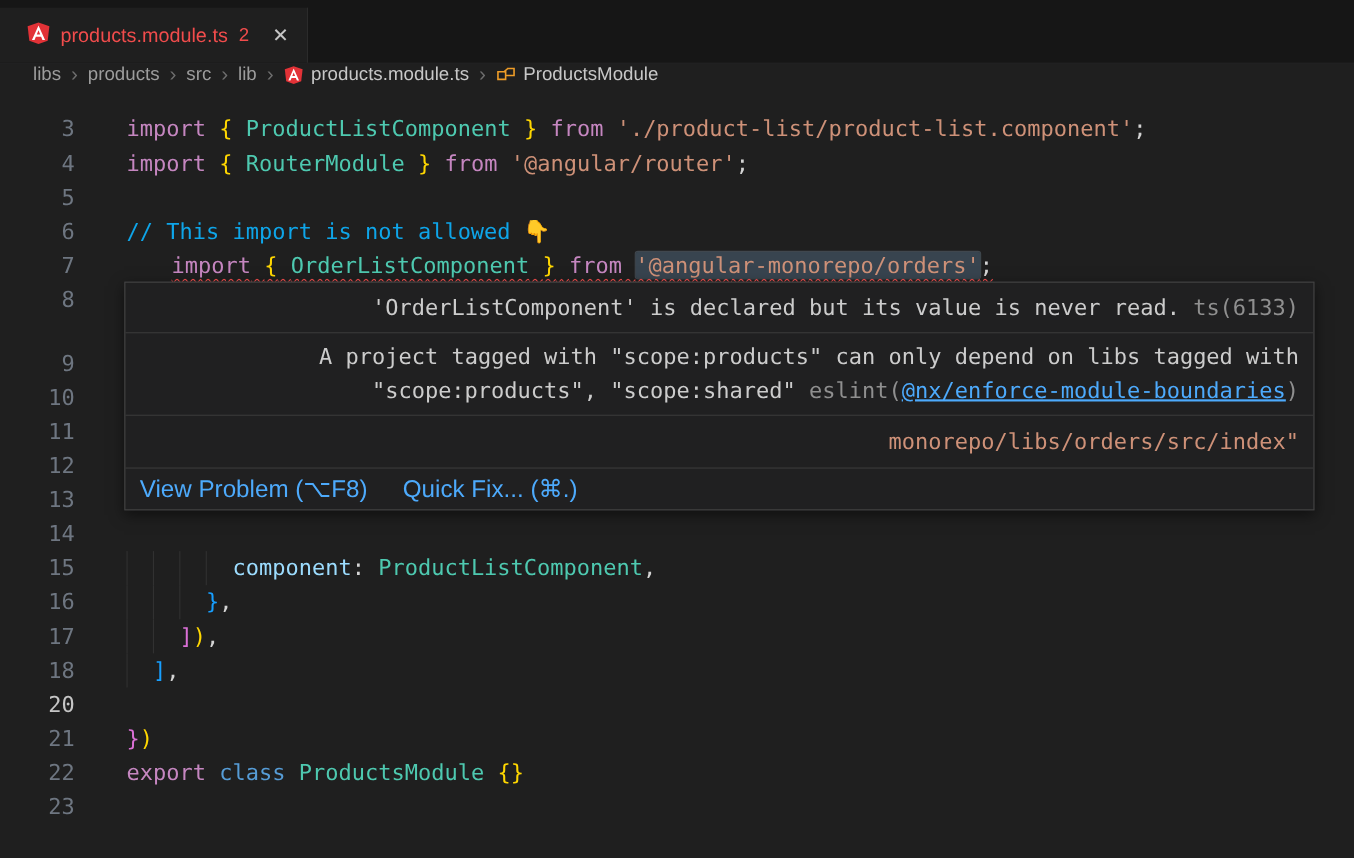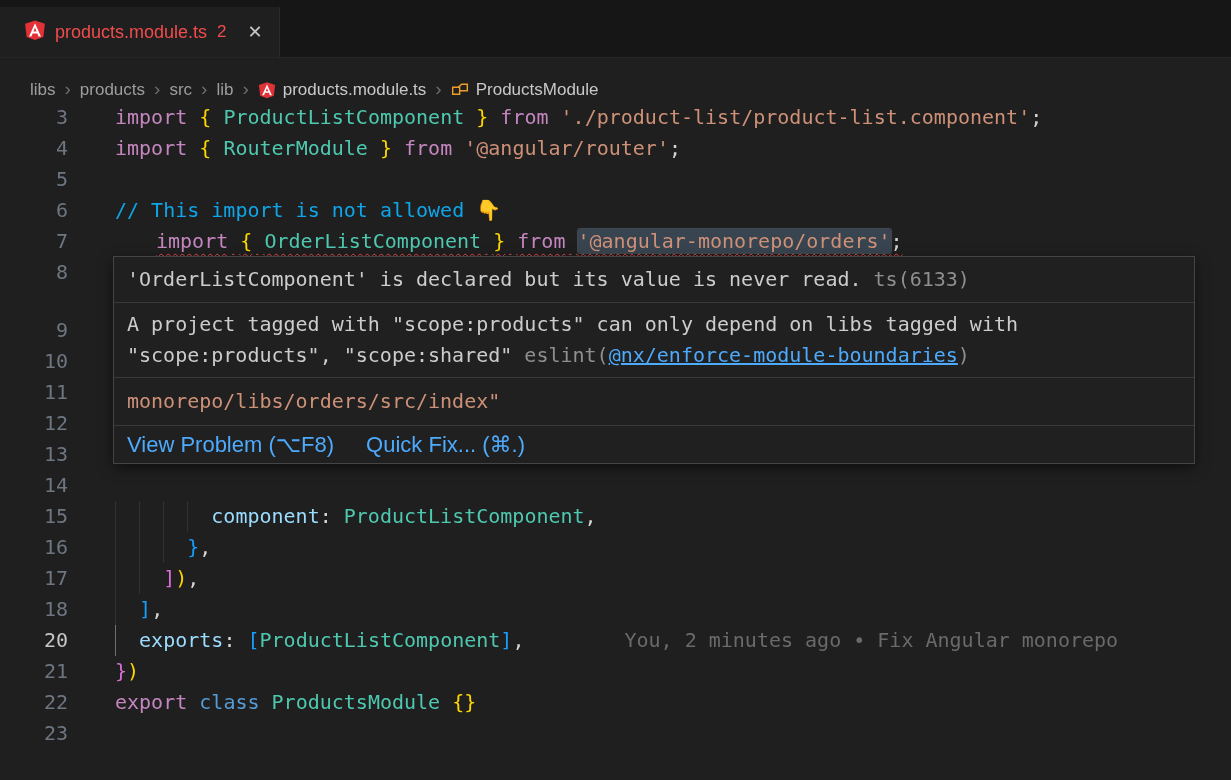--- a/index.html
+++ b/index.html
@@ -17,21 +17,21 @@
     height: 50px; display: flex; align-items: center;
     padding: 0 16px 0 24px; gap: 9px;
     background: #1f1f1f; border-right: 1px solid #2b2b2b; cursor: pointer;
   }
   .tab-label { color: #f14c4c; font-size: 18px; }
   .tab-badge { color: #f14c4c; font-size: 17px; margin-left: 1px; }
   .tab-close { color: #c5c5c5; font-size: 18px; margin-left: 12px; cursor: pointer; }
   
   #breadcrumbs {
     height: 42px; background: #1f1f1f; color: #9d9d9d;
-    display: flex; align-items: flex-end; padding-left: 30px;
+    display: flex; align-items: flex-start; padding-left: 30px;
     font-size: 17px; gap: 9px; white-space: nowrap;
   }
   .bc-item { display: inline-flex; align-items: center; gap: 7px; cursor: pointer; }
   .bc-item.emph { color: #c8c8c8; }
   .bc-sep { color: #6e6e6e; font-size: 19px; }
   
   #editor {
     position: relative; height: 680px; background: #1f1f1f; padding-top: 2px;
     font-family: "DejaVu Sans Mono", monospace; font-size: 20px; line-height: 31px;
   }
@@ -63,21 +63,21 @@
     margin-left: 41px;
   }
   .hl { background: rgba(86,112,138,0.45); border-radius: 2px; box-shadow: 0 0 0 1px rgba(125,145,165,0.35); }
   .blame { color: #6a6a6a; margin-left: 100px; }
   
   #hover {
     position: absolute; left: 113px; top: 156px; width: 1082px;
     background: #202021; border: 1px solid #454545; z-index: 5;
     box-shadow: 0 4px 12px rgba(0,0,0,0.5);
   }
-  .hsec { padding: 7px 13px; }
+  .hsec { padding: 7px 13px; text-align: right; }
   .hsec + .hsec { border-top: 1px solid #3a3a3a; }
   .hsec.s2 { padding: 6px 13px; }
   .hsec.s3 { padding: 8px 13px; }
   .hline { white-space: pre; line-height: 31px; }
   #hover-actions {
     border-top: 1px solid #3a3a3a; height: 38px;
     display: flex; align-items: center; gap: 32px; padding: 0 13px;
     font-family: "Liberation Sans", sans-serif; font-size: 22px; color: #4daafc;
   }
   .hact { cursor: pointer; }
@@ -145,21 +145,21 @@
       <div class="cl gap"><div class="gut">9</div><div class="ct"></div></div>
       <div class="cl"><div class="gut">10</div><div class="ct"></div></div>
       <div class="cl"><div class="gut">11</div><div class="ct"></div></div>
       <div class="cl"><div class="gut">12</div><div class="ct"></div></div>
       <div class="cl"><div class="gut">13</div><div class="ct"></div></div>
       <div class="cl"><div class="gut">14</div><div class="ct"></div></div>
       <div class="cl"><div class="gut">15</div><div class="ct"><span class="ind"></span><span class="ind"></span><span class="ind"></span><span class="ind"></span><span class="tk-prop">component</span><span class="tk-p">: </span><span class="tk-type">ProductListComponent</span><span class="tk-p">,</span></div></div>
       <div class="cl"><div class="gut">16</div><div class="ct"><span class="ind"></span><span class="ind"></span><span class="ind"></span><span class="tk-b3">}</span><span class="tk-p">,</span></div></div>
       <div class="cl"><div class="gut">17</div><div class="ct"><span class="ind"></span><span class="ind"></span><span class="tk-b2">]</span><span class="tk-b1">)</span><span class="tk-p">,</span></div></div>
       <div class="cl"><div class="gut">18</div><div class="ct"><span class="ind"></span><span class="tk-b3">]</span><span class="tk-p">,</span></div></div>
-      <div class="cl"><div class="gut active">20</div><div class="ct"><span class="ind act"></span><span class="tk-prop">exports</span><span class="tk-p">: </span><span class="tk-b3">[</span><span class="tk-type">ProductListComponent</span><span class="tk-b3">]</span><span class="tk-p">,</span><span class="blame">You, 2 minutes ago • Fix Angular monorepo</span></div></div>
+      <div class="cl"><div class="gut active">20</div></div>
       <div class="cl"><div class="gut">21</div><div class="ct"><span class="tk-b2">}</span><span class="tk-b1">)</span></div></div>
       <div class="cl"><div class="gut">22</div><div class="ct"><span class="tk-kw">export</span><span class="tk-p"> </span><span class="tk-kw2">class</span><span class="tk-p"> </span><span class="tk-type">ProductsModule</span><span class="tk-p"> </span><span class="tk-b1">{</span><span class="tk-b1">}</span></div></div>
       <div class="cl"><div class="gut">23</div><div class="ct"></div></div>
     </div>
 
   <div id="hover">
     <div id="hover-sections">
         <div class="hsec">
           <div class="hline"><span class="tk-msg">'OrderListComponent' is declared but its value is never read.</span><span class="tk-dim"> ts(6133)</span></div>
         </div>

